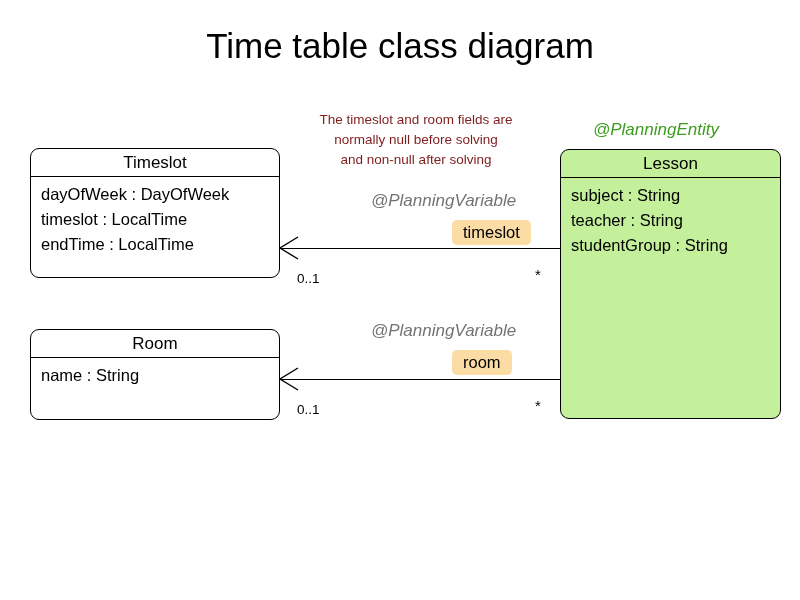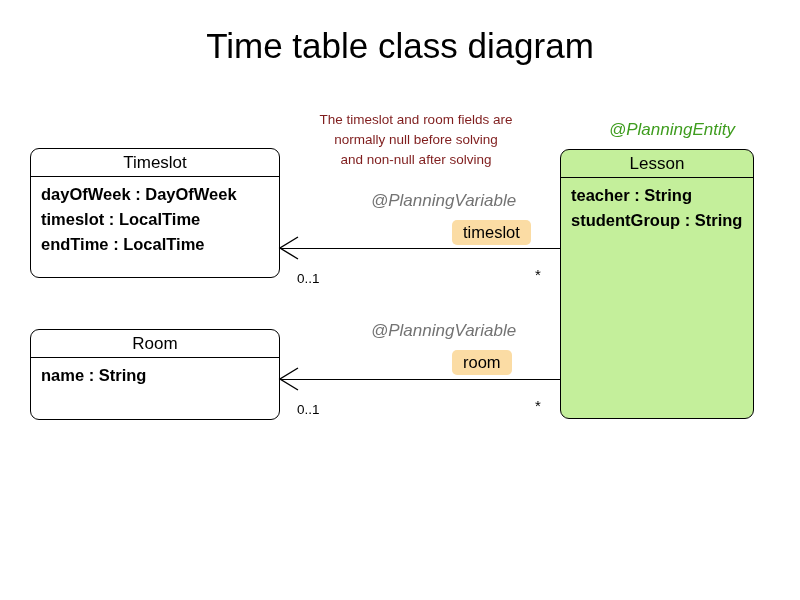--- a/index.html
+++ b/index.html
@@ -49,21 +49,20 @@
     text-align: center;
     font-size: 17px;
     color: #000000;
     line-height: 27px;
     height: 28px;
     border-bottom: 1px solid #000000;
     white-space: nowrap;
   }
   .uml-class-attrs {
     padding: 5px 0 0 10px;
-    font-weight: bold;
   }
   .uml-attr {
     font-size: 16.5px;
     color: #000000;
     line-height: 25px;
     white-space: nowrap;
   }
 
   
   .stereotype {
@@ -138,25 +137,26 @@
     </div>
   </div>
 
   <div class="uml-class" style="left:30px; top:329px; width:250px; height:91px;">
     <div class="uml-class-header">Room</div>
     <div class="uml-class-attrs">
       <div class="uml-attr">name : String</div>
     </div>
   </div>
 
-  <div class="stereotype entity-color" style="left:609px; top:120px;">@PlanningEntity</div>
+  <div class="stereotype entity-color" style="left:593px; top:120px;">@PlanningEntity</div>
 
-  <div class="uml-class entity" style="left:560px; top:149px; width:194px; height:270px;">
+  <div class="uml-class entity" style="left:560px; top:149px; width:221px; height:270px;">
     <div class="uml-class-header">Lesson</div>
     <div class="uml-class-attrs">
+      <div class="uml-attr">subject : String</div>
       <div class="uml-attr">teacher : String</div>
       <div class="uml-attr">studentGroup : String</div>
     </div>
   </div>
 
   <div id="note-text" style="left:284px; top:110px; width:264px;">
     <div>The timeslot and room fields are</div>
     <div>normally null before solving</div>
     <div>and non-null after solving</div>
   </div>

